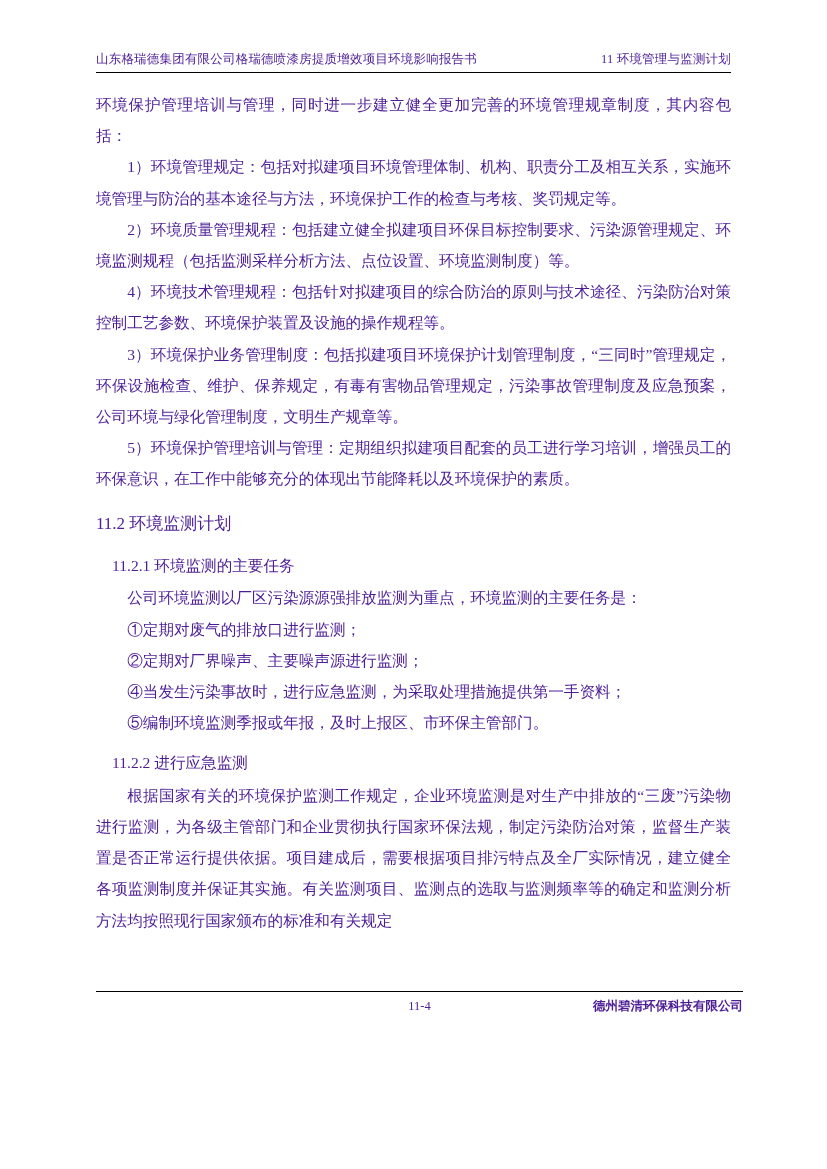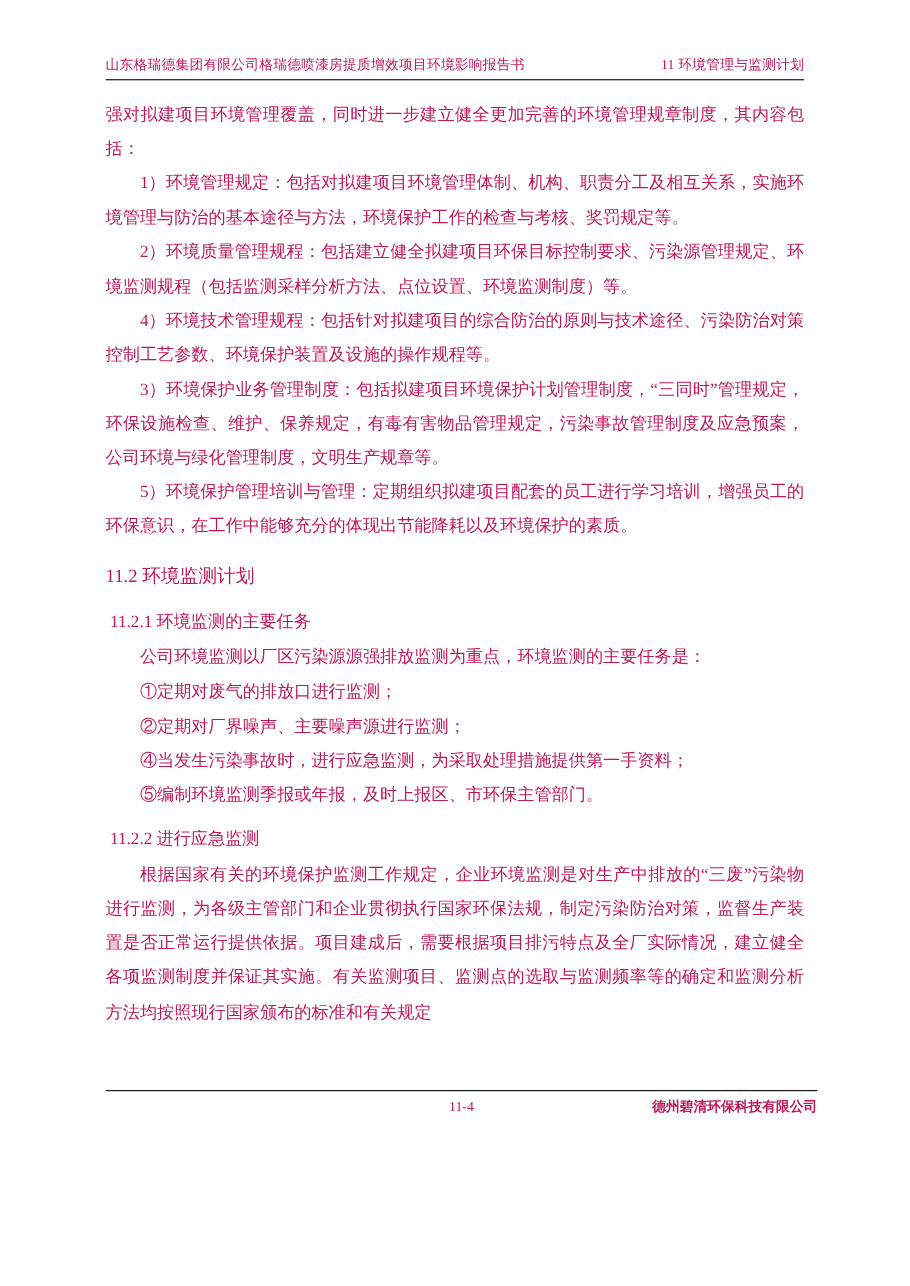--- a/index.html
+++ b/index.html
@@ -7,21 +7,21 @@
     padding: 0;
     background: #ffffff;
   }
   .page {
     width: 827px;
     height: 1049px;
     box-sizing: border-box;
     background: #ffffff;
     position: relative;
     font-family: "Liberation Serif", "DejaVu Serif", serif;
-    color: #be185d;
+    color: #4c1d95;
     padding: 52px 96px 40px 96px;
     overflow: hidden;
   }
   
   .header {
     display: flex;
     justify-content: space-between;
     align-items: flex-end;
     font-size: 12.5px;
     line-height: 1.2;
@@ -48,21 +48,21 @@
 
   h2.section {
     font-size: 17px;
     font-weight: normal;
     margin: 14px 0 6px 0;
     line-height: 1.9;
   }
   h3.subsection {
     font-size: 15.6px;
     font-weight: normal;
-    margin: 10px 0 2px 4px;
+    margin: 10px 0 2px 16px;
     line-height: 1.9;
   }
 
   
   .footer {
     position: absolute;
     left: 96px;
     right: 84px;
     bottom: 34px;
     border-top: 1px solid #000;
@@ -90,21 +90,21 @@
 
 <div class="page">
 
   <div class="header">
     <div class="header-left">山东格瑞德集团有限公司格瑞德喷漆房提质增效项目环境影响报告书</div>
     <div class="header-right">11 环境管理与监测计划</div>
   </div>
 
   <div class="content">
 
-    <p>强对拟建项目环境管理覆盖，同时进一步建立健全更加完善的环境管理规章制度，其内容包括：</p>
+    <p>环境保护管理培训与管理，同时进一步建立健全更加完善的环境管理规章制度，其内容包括：</p>
 
     <p class="indent2">1）环境管理规定：包括对拟建项目环境管理体制、机构、职责分工及相互关系，实施环境管理与防治的基本途径与方法，环境保护工作的检查与考核、奖罚规定等。</p>
     <p class="indent2">2）环境质量管理规程：包括建立健全拟建项目环保目标控制要求、污染源管理规定、环境监测规程（包括监测采样分析方法、点位设置、环境监测制度）等。</p>
     <p class="indent2">4）环境技术管理规程：包括针对拟建项目的综合防治的原则与技术途径、污染防治对策控制工艺参数、环境保护装置及设施的操作规程等。</p>
     <p class="indent2">3）环境保护业务管理制度：包括拟建项目环境保护计划管理制度，“三同时”管理规定，环保设施检查、维护、保养规定，有毒有害物品管理规定，污染事故管理制度及应急预案，公司环境与绿化管理制度，文明生产规章等。</p>
     <p class="indent2">5）环境保护管理培训与管理：定期组织拟建项目配套的员工进行学习培训，增强员工的环保意识，在工作中能够充分的体现出节能降耗以及环境保护的素质。</p>
 
     <h2 class="section">11.2  环境监测计划</h2>
 
     <h3 class="subsection">11.2.1 环境监测的主要任务</h3>

